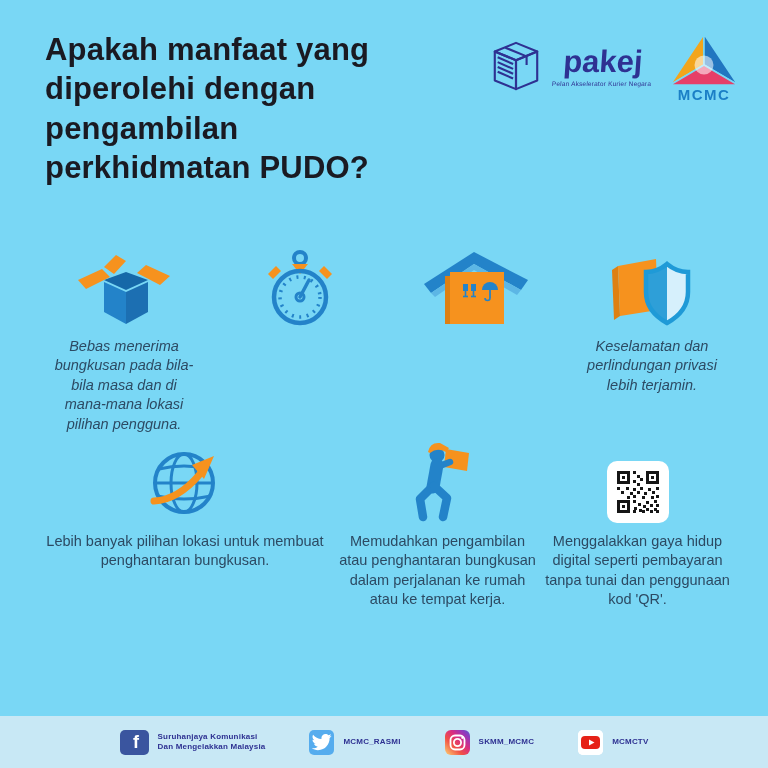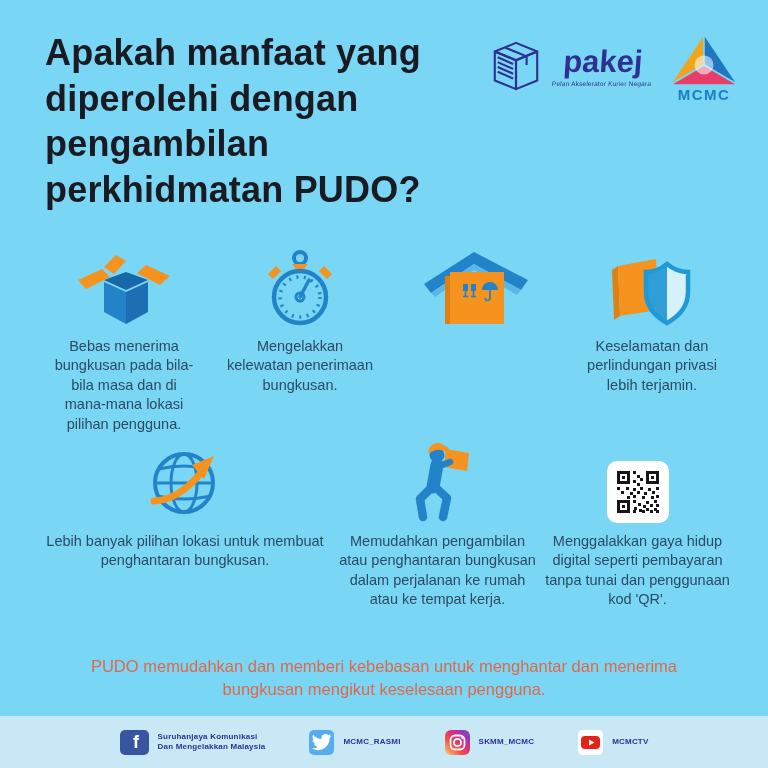--- a/index.html
+++ b/index.html
@@ -2,30 +2,30 @@
 <html><head>
 <meta charset="utf-8">
 <style>
   html,body{margin:0;padding:0;background:#e8e8e8;}
   .poster{
     position:relative;width:768px;height:768px;overflow:hidden;
     background:#79D7F5;font-family:"Liberation Sans",sans-serif;
   }
   
   .title{position:absolute;left:45px;top:30px;margin:0;width:430px;
-    font-size:36px;line-height:1.27;font-weight:bold;color:#1A1A22;letter-spacing:.2px;}
+    font-size:31px;line-height:1.27;font-weight:bold;color:#1A1A22;letter-spacing:.2px;}
   .title span{display:block;}
   .logos{position:absolute;top:30px;right:22px;display:flex;align-items:center;gap:10px;}
   .pakej-word{display:flex;flex-direction:column;align-items:center;transform:skewX(-4deg);}
   .pakej-name{font-size:31px;font-weight:bold;color:#2E3192;line-height:1;}
   .pakej-tagline{font-size:6.5px;color:#2E3192;margin-top:3px;letter-spacing:.2px;white-space:nowrap;}
   .mcmc{display:flex;flex-direction:column;align-items:flex-end;}
   
   .row{position:absolute;display:grid;}
-  .row1{top:248px;left:50px;width:676px;grid-template-columns:repeat(4,1fr);column-gap:28px;}
+  .row1{top:248px;left:50px;width:676px;grid-template-columns:repeat(4,1fr);column-gap:28px;font-style:italic;}
   .row2{top:443px;left:35px;width:700px;grid-template-columns:300px 205px 195px;}
   .benefit{display:flex;flex-direction:column;align-items:center;text-align:center;}
   .icon-box{height:80px;display:flex;align-items:flex-end;justify-content:center;margin-bottom:9px;}
   .benefit-text{margin:0;font-size:14.5px;line-height:1.34;color:#2C4A63;}
   
   .note{position:absolute;top:655px;left:84px;width:600px;margin:0;text-align:center;
     font-size:16.5px;line-height:1.42;color:#E0684B;}
   
   .footer{position:absolute;left:0;bottom:0;width:768px;height:52px;background:#C8E8F5;
     display:flex;align-items:center;justify-content:center;gap:44px;}
@@ -99,21 +99,20 @@
           <circle cx="40" cy="10" r="6" fill="none" stroke="#2383C9" stroke-width="4"></circle>
           <polygon points="32,16 48,16 40,26" fill="#F6921E"></polygon>
           <polygon points="8,26 16,18 21,23 13,31" fill="#F6921E"></polygon>
           <polygon points="72,26 64,18 59,23 67,31" fill="#F6921E"></polygon>
           <circle cx="40" cy="49" r="26" fill="none" stroke="#2383C9" stroke-width="4.5"></circle>
           <circle cx="40" cy="49" r="20" fill="none" stroke="#2383C9" stroke-width="3.5" stroke-dasharray="2,5.5"></circle>
           <line x1="40" y1="49" x2="49" y2="32" stroke="#2383C9" stroke-width="3.5" stroke-linecap="round"></line>
           <circle cx="40" cy="49" r="4" fill="none" stroke="#2383C9" stroke-width="3"></circle>
         </svg>
       </div>
-      <p class="benefit-text">Mengelakkan kelewatan penerimaan bungkusan.</p>
     </div>
 
     <div class="benefit">
       <div class="icon-box">
         <svg width="112" height="80" viewBox="0 0 112 80">
           <polygon points="54,4 4,36 11,45 54,16" fill="#2383C9"></polygon>
           <polygon points="54,4 108,32 101,42 54,16" fill="#2383C9"></polygon>
           <polygon points="54,16 101,42 97,47 54,22" fill="#5CB6E5"></polygon>
           <polygon points="54,16 11,45 15,49 54,22" fill="#5CB6E5"></polygon>
           <rect x="25" y="28" width="5" height="48" fill="#DE8012"></rect>
@@ -235,21 +234,20 @@
               <rect x="49" y="49" width="3" height="3"></rect>
               <rect x="35" y="49" width="3" height="3"></rect>
           </g>
         </svg>
       </div>
       <p class="benefit-text">Menggalakkan gaya hidup digital seperti pembayaran tanpa tunai dan penggunaan kod 'QR'.</p>
     </div>
 
   </section>
 
-  <p class="note">PUDO memudahkan dan memberi kebebasan untuk menghantar dan menerima bungkusan mengikut keselesaan pengguna.</p>
 
   <footer class="footer">
 
     <div class="social">
       <span class="sicon fb">f</span>
       <span class="slabel">
         <span>Suruhanjaya Komunikasi</span>
         <span>Dan Mengelakkan Malaysia</span>
       </span>
     </div>

